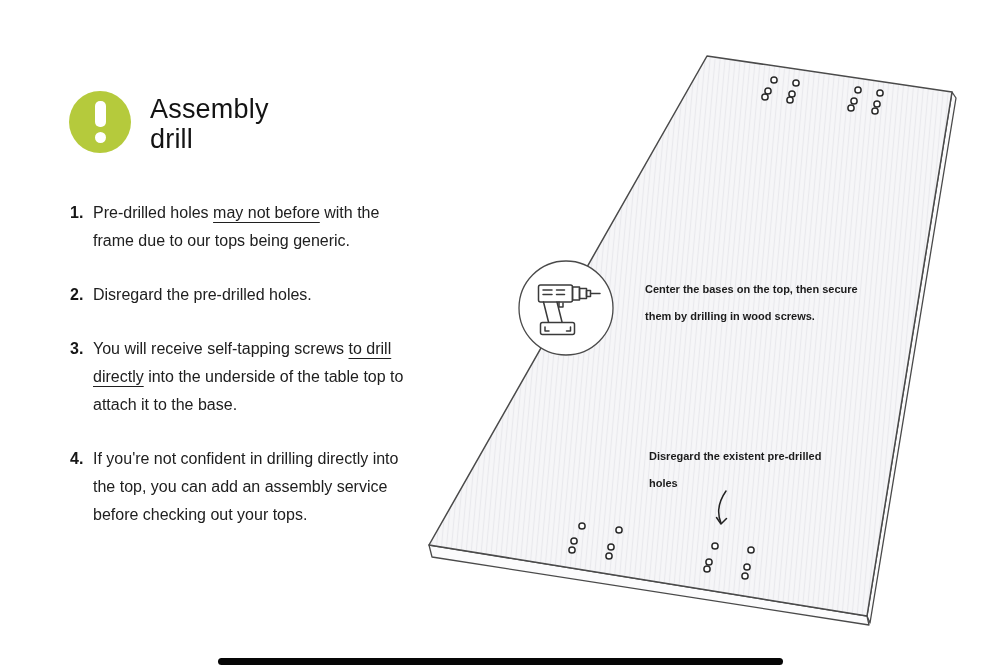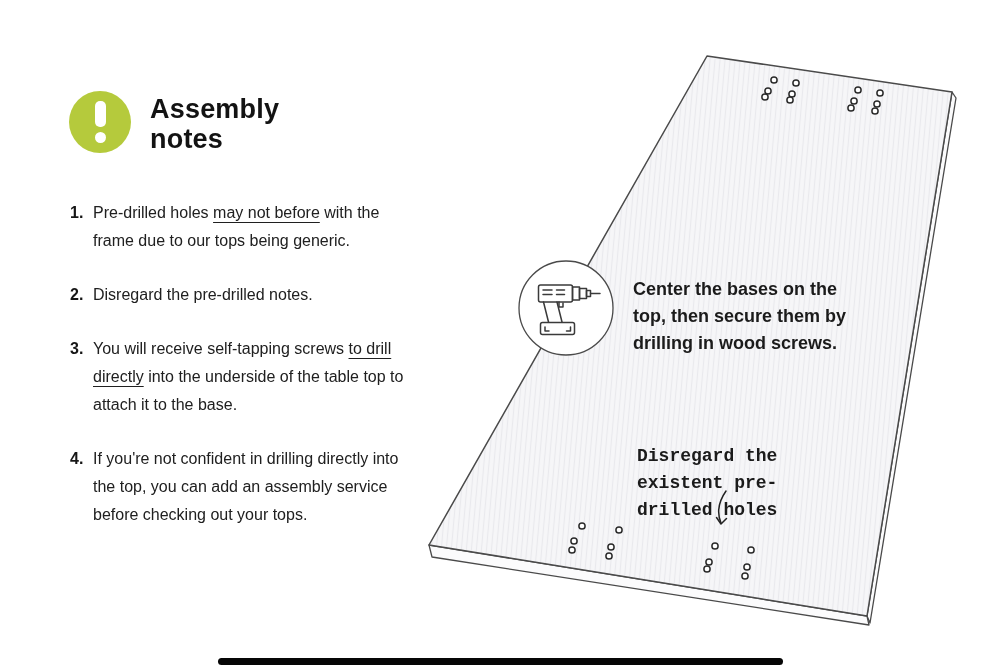--- a/index.html
+++ b/index.html
@@ -4,36 +4,36 @@
 <style>
   html,body{margin:0;padding:0;background:#ffffff;}
   body{font-family:"Liberation Sans", sans-serif;}
   .canvas{position:relative;width:1001px;height:667px;background:#ffffff;overflow:hidden;}
 
   
   .alert-badge{position:absolute;left:69px;top:91px;width:62px;height:62px;border-radius:50%;
     display:flex;flex-direction:column;align-items:center;justify-content:center;}
   .excl-bar{width:11px;height:26px;border-radius:5px;background:#ffffff;}
   .excl-dot{width:11px;height:11px;border-radius:50%;background:#ffffff;margin-top:5px;}
-  .page-title{position:absolute;left:150px;top:94px;font-size:27px;line-height:30px;font-weight:700;
+  .page-title{position:absolute;left:150px;top:94px;font-size:27px;line-height:30px;font-weight:400;
     color:#131313;letter-spacing:0.2px;}
 
   
   .notes{position:absolute;left:70px;top:199px;width:345px;list-style:none;margin:0;padding:0;}
   .note{display:flex;margin:0 0 26px 0;font-size:16px;line-height:28px;color:#202020;}
   .note .num{font-weight:700;width:23px;flex:0 0 23px;color:#161616;}
   .note .txt{flex:1;}
   .note u{text-underline-offset:4px;text-decoration-thickness:1.4px;}
 
   
   .diagram-svg{position:absolute;left:0;top:0;width:1001px;height:667px;}
 
-  .callout{position:absolute;font-weight:700;color:#1b1b1b;font-size:18px;line-height:27px;}
+  .callout{position:absolute;font-weight:700;color:#1b1b1b;font-size:11px;line-height:27px;margin-left:12px;}
   .callout-drill{left:633px;top:276px;width:240px;}
-  .callout-holes{left:637px;top:443px;width:200px;font-family:Liberation Mono, monospace;}
+  .callout-holes{left:637px;top:443px;width:200px;}
 
   .home-indicator{position:absolute;left:218px;top:658px;width:565px;height:7px;border-radius:4px;background:#060606;}
 </style>
 </head>
 <body>
 
 <div class="canvas">
 
   <svg class="diagram-svg" viewBox="0 0 1001 667" xmlns="http://www.w3.org/2000/svg">
     <defs>
@@ -96,31 +96,31 @@
       <path d="M716.5 517.5 L721 524 L726.5 518.5"></path>
     </g>
   </svg>
 
   <div class="alert-badge" style="background: rgb(181, 202, 60);">
     <div class="excl-bar"></div>
     <div class="excl-dot"></div>
   </div>
   <div class="page-title">
     <div>Assembly</div>
-    <div>notes</div>
+    <div>drill</div>
   </div>
 
   <ol class="notes">
       <li class="note">
         <span class="num">1.</span>
         <span class="txt">Pre-drilled holes <u>may not before</u> with the frame due to our tops being generic.</span>
       </li>
       <li class="note">
         <span class="num">2.</span>
-        <span class="txt">Disregard the pre-drilled notes.</span>
+        <span class="txt">Disregard the pre-drilled holes.</span>
       </li>
       <li class="note">
         <span class="num">3.</span>
         <span class="txt">You will receive self-tapping screws <u>to drill directly</u> into the underside of the table top to attach it to the base.</span>
       </li>
       <li class="note">
         <span class="num">4.</span>
         <span class="txt">If you're not confident in drilling directly into the top, you can add an assembly service before checking out your tops.</span>
       </li>
     </ol>

